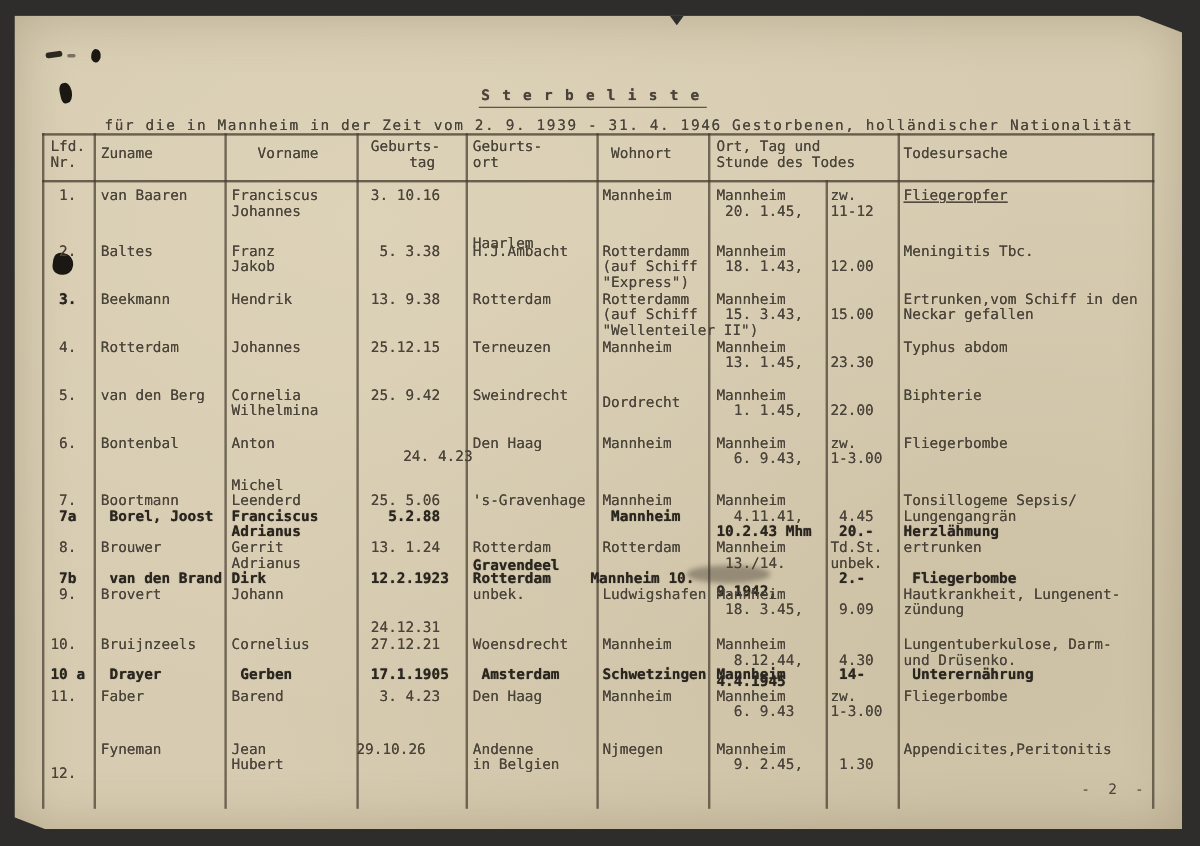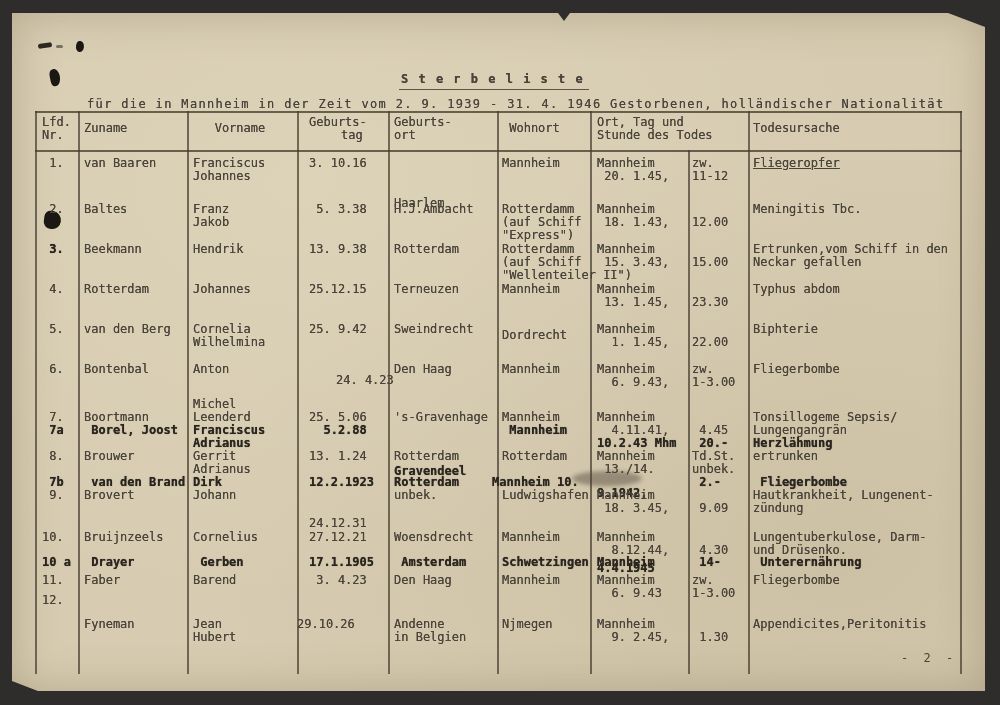--- a/index.html
+++ b/index.html
@@ -241,21 +241,21 @@
           <div class="cell" style="left: 84px; top: 574px;">Faber</div>
           <div class="cell" style="left: 193px; top: 574px;">Barend</div>
           <div class="cell" style="left: 309px; top: 574px;"> 3. 4.23</div>
           <div class="cell" style="left: 394px; top: 574px;">Den Haag</div>
           <div class="cell" style="left: 502px; top: 574px;">Mannheim</div>
           <div class="cell" style="left: 597px; top: 574px;">Mannheim
   6. 9.43</div>
           <div class="cell" style="left: 692px; top: 574px;">zw.
 1-3.00</div>
           <div class="cell" style="left: 753px; top: 574px;">Fliegerbombe</div>
-          <div class="cell" style="left: 42px; top: 594px; text-align: center;">12.</div>
+          <div class="cell" style="left: 42px; top: 638px; text-align: center;">12.</div>
           <div class="cell" style="left: 84px; top: 618px;">Fyneman</div>
           <div class="cell" style="left: 193px; top: 618px;">Jean
 Hubert</div>
           <div class="cell" style="left: 297px; top: 618px;">29.10.26</div>
           <div class="cell" style="left: 394px; top: 618px;">Andenne
 in Belgien</div>
           <div class="cell" style="left: 502px; top: 618px;">Njmegen</div>
           <div class="cell" style="left: 597px; top: 618px;">Mannheim
   9. 2.45,</div>
           <div class="cell" style="left: 692px; top: 618px;">

